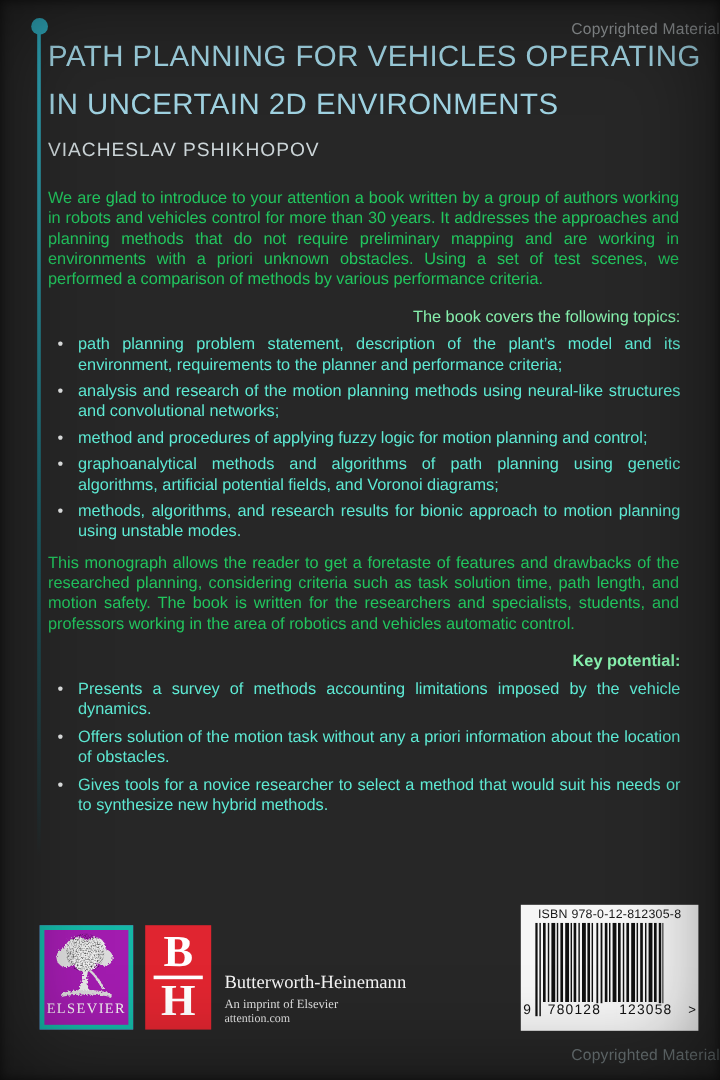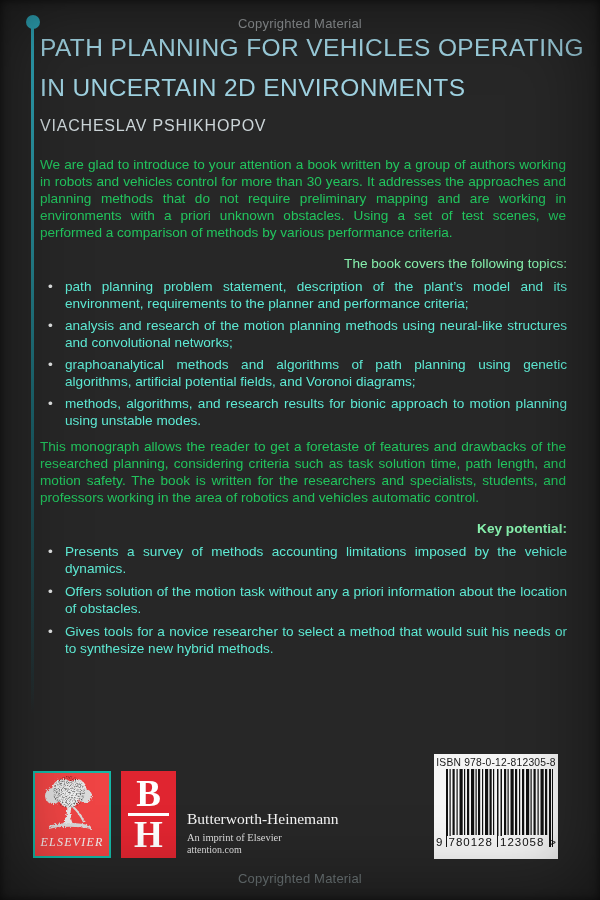--- a/index.html
+++ b/index.html
@@ -8,21 +8,21 @@
     width:600px;height:900px;
     background:#272727;
     overflow:hidden;
     font-family:"Liberation Sans", sans-serif;
   }
   .page::after{
     content:"";position:absolute;inset:0;pointer-events:none;
     box-shadow: inset 0 0 80px rgba(0,0,0,.55), inset 0 0 10px rgba(0,0,0,.6);
   }
   .watermark{
-    position:absolute;left:0;right:0;text-align:center;
+    position:absolute;left:0;right:0;text-align:right;
     color:#8e9294;font-size:13px;letter-spacing:.2px;
   }
   .watermark.top{top:16px;}
   .watermark.bottom{top:871px;color:#6d7678;}
   .accent-dot{
     position:absolute;left:26px;top:15px;width:14px;height:14px;
     border-radius:50%;background:#2fa9bc;
   }
   .accent-line{
     position:absolute;left:31px;top:24px;width:3px;height:690px;
@@ -57,21 +57,21 @@
     position:relative;margin:0 0 5px 0;padding:0 0 0 25px;
     font-size:13.6px;line-height:17px;color:#5eead4;text-align:justify;
   }
   ul.bullets.spread li{margin-bottom:6px;}
   ul.bullets li::before{
     content:"\2022";position:absolute;left:8px;top:0;color:#e2e4e4;
   }
   
   .elsevier-box{
     position:absolute;left:33px;top:771px;width:78px;height:87px;
-    background:#ef4444;border:2px solid #14b8a6;box-sizing:border-box;font-style:italic;
+    background:#a21caf;border:4px solid #14b8a6;box-sizing:border-box;
   }
   .elsevier-tree{position:absolute;left:4px;top:3px;width:62px;height:58px;}
   .elsevier-wordmark{
     position:absolute;left:0;right:0;bottom:6px;text-align:center;
     font-family:"Liberation Serif", serif;font-size:12px;letter-spacing:1.2px;color:#f2f2f2;
   }
   .bh-box{
     position:absolute;left:121px;top:771px;width:55px;height:87px;
     background:#e02530;display:flex;flex-direction:column;align-items:center;
     justify-content:center;box-sizing:border-box;padding:3px 0;
@@ -85,21 +85,21 @@
   .imprint-name{
     font-family:"Liberation Serif", serif;font-size:15.5px;line-height:19px;color:#f3f3f3;
   }
   .imprint-sub{
     font-family:"Liberation Serif", serif;font-size:10.5px;line-height:13px;color:#dedede;margin-top:3px;
   }
   .imprint-url{
     font-family:"Liberation Serif", serif;font-size:10px;line-height:12px;color:#dedede;
   }
   .isbn-box{
-    position:absolute;left:434px;top:754px;width:124px;height:105px;
+    position:absolute;left:434px;top:754px;width:148px;height:105px;
     background:#f6f6f6;
   }
   .isbn-label{
     position:absolute;top:3px;left:0;right:0;text-align:center;
     font-size:10.3px;color:#1a1a1a;letter-spacing:.2px;
   }
   .barcode-bars{position:absolute;left:12px;top:15px;width:107px;height:78px;}
   .barcode-digits{
     position:absolute;left:2px;top:80px;right:2px;height:15px;
     display:flex;align-items:center;justify-content:space-between;
@@ -123,20 +123,21 @@
     <h1 class="book-title">PATH PLANNING FOR VEHICLES OPERATING
 IN UNCERTAIN 2D ENVIRONMENTS</h1>
     <div class="book-author">VIACHESLAV PSHIKHOPOV</div>
 
     <p class="para">We are glad to introduce to your attention a book written by a group of authors working in robots and vehicles control for more than 30 years. It addresses the approaches and planning methods that do not require preliminary mapping and are working in environments with a priori unknown obstacles. Using a set of test scenes, we performed a comparison of methods by various performance criteria.</p>
 
     <div class="section-heading">The book covers the following topics:</div>
     <ul class="bullets">
       <li>path planning problem statement, description of the plant’s model and its environment, requirements to the planner and performance criteria;</li>
       <li>analysis and research of the motion planning methods using neural-like structures and convolutional networks;</li>
+      <li>method and procedures of applying fuzzy logic for motion planning and control;</li>
       <li>graphoanalytical methods and algorithms of path planning using genetic algorithms, artificial potential fields, and Voronoi diagrams;</li>
       <li>methods, algorithms, and research results for bionic approach to motion planning using unstable modes.</li>
     </ul>
 
     <p class="para">This monograph allows the reader to get a foretaste of features and drawbacks of the researched planning, considering criteria such as task solution time, path length, and motion safety. The book is written for the researchers and specialists, students, and professors working in the area of robotics and vehicles automatic control.</p>
 
     <div class="section-heading bold">Key potential:</div>
     <ul class="bullets spread">
       <li>Presents a survey of methods accounting limitations imposed by the vehicle dynamics.</li>
       <li>Offers solution of the motion task without any a priori information about the location of obstacles.</li>

